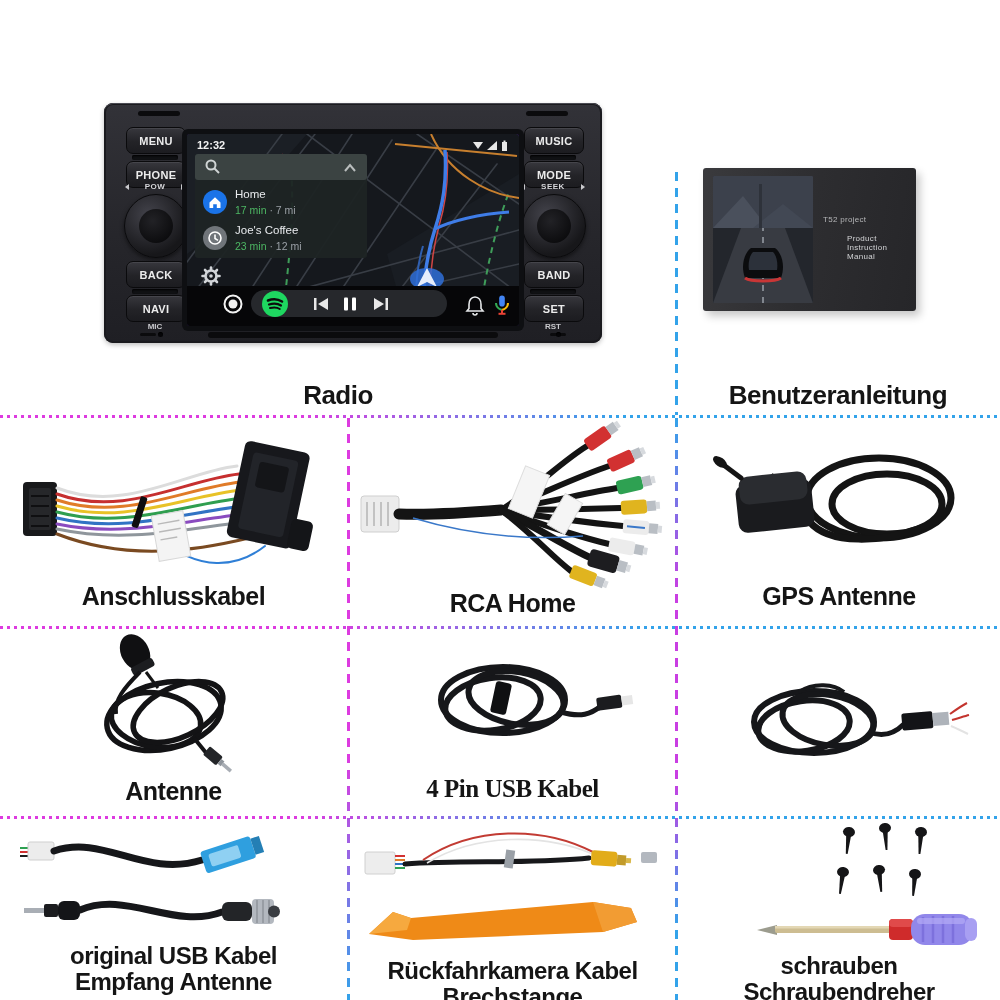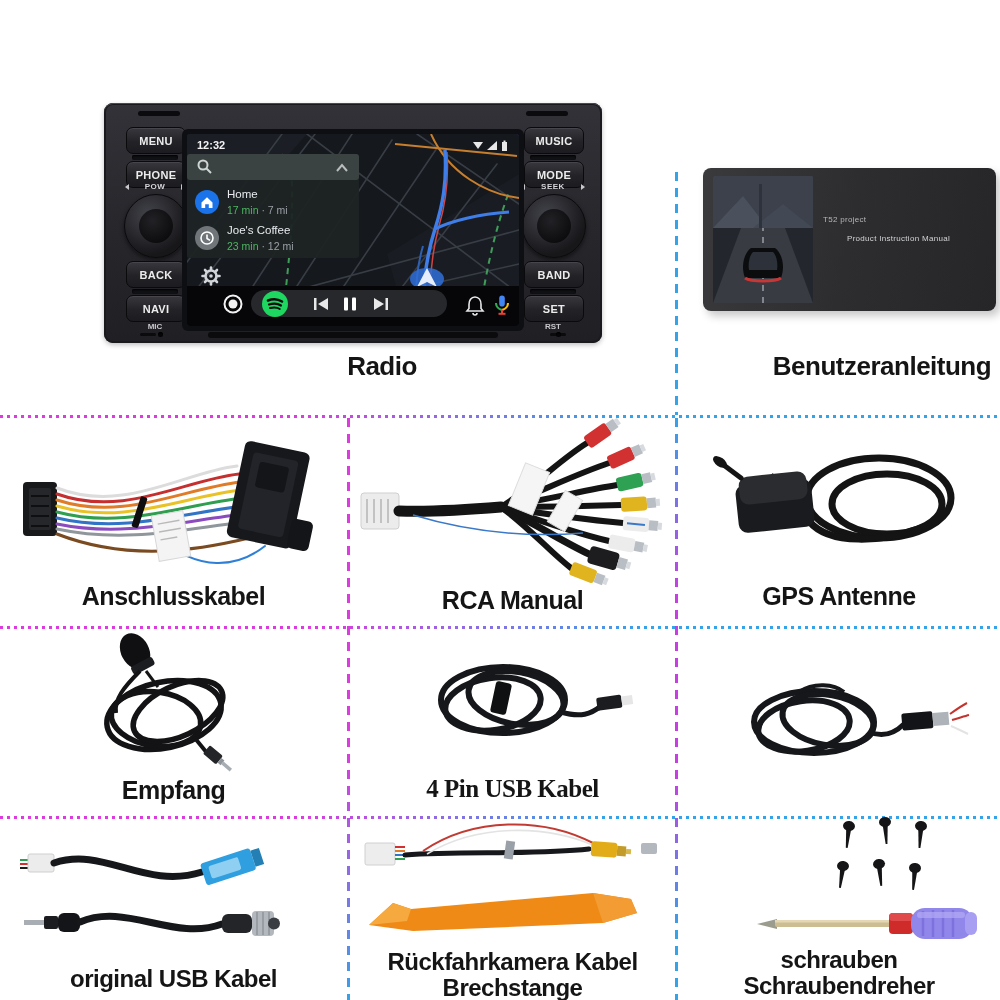--- a/index.html
+++ b/index.html
@@ -22,25 +22,25 @@
     mask:repeating-linear-gradient(180deg,#000 0 9px,transparent 9px 16px);}
   .h1{top:415px;left:0;width:1000px;background:linear-gradient(90deg,#dd3be0 0%,#dd3be0 30%,#33a3ea 62%,#33a3ea 100%);}
   .h2{top:626px;left:0;width:1000px;background:linear-gradient(90deg,#dd3be0 0%,#dd3be0 32%,#33a3ea 65%,#33a3ea 100%);}
   .h3{top:816px;left:0;width:1000px;background:linear-gradient(90deg,#dd3be0 0%,#dd3be0 30%,#33a3ea 60%,#33a3ea 100%);}
   .v0{left:675px;top:172px;height:243px;background:#33a3ea;}
   .v1{left:347px;top:418px;height:582px;background:linear-gradient(180deg,#dd3be0 0%,#dd3be0 58%,#33a3ea 100%);}
   .v2{left:675px;top:418px;height:582px;background:linear-gradient(180deg,#33a3ea 0%,#c93ee2 30%,#c93ee2 62%,#33a3ea 88%);}
 
   
   .item-label{font-size:25px;font-weight:700;color:#151515;letter-spacing:-0.5px;text-align:center;line-height:1.08;}
-  .top-label{position:absolute;top:351px;font-size:26px;font-weight:700;color:#151515;letter-spacing:-0.5px;text-align:center;margin-left:44px;}
+  .top-label{position:absolute;top:380px;font-size:26px;font-weight:700;color:#151515;letter-spacing:-0.5px;text-align:center;}
   .top-label.left{left:0;width:676px;}
   .top-label.right{left:676px;width:324px;}
 
-  .cell{position:absolute;display:flex;flex-direction:column;align-items:center;justify-content:center;}
+  .cell{position:absolute;display:flex;flex-direction:column;align-items:center;justify-content:flex-start;}
   .cell .art{flex:1;display:flex;align-items:center;justify-content:center;width:100%;}
 
   
   .radio{position:absolute;left:104px;top:103px;width:498px;height:240px;border-radius:9px;
     background:linear-gradient(180deg,#323238,#26262b 55%,#1f1f24);
     box-shadow:inset 0 1px 0 #4a4a52,inset 0 0 0 2px #1a1a1e,0 2px 5px rgba(0,0,0,.25);}
   .slot{position:absolute;background:#0b0b0d;border-radius:3px;}
   .btn{position:absolute;width:58px;height:25px;display:flex;align-items:center;justify-content:center;
     font-size:11px;font-weight:700;color:#ececec;letter-spacing:.3px;border-radius:7px;
     background:linear-gradient(180deg,#37373d,#232327 55%,#1c1c20);
@@ -57,33 +57,33 @@
   .arr-l{border-right:4px solid #c9c9cd;}
   .arr-r{border-left:4px solid #c9c9cd;}
   .port-label{position:absolute;width:58px;text-align:center;font-size:8px;font-weight:700;color:#c9c9cd;}
   .port-dot{position:absolute;width:5px;height:5px;border-radius:50%;background:#060608;box-shadow:inset 0 1px 1px #000;}
 
   .bezel{position:absolute;left:78px;top:26px;width:342px;height:202px;background:#0e0f12;border-radius:6px;}
   .screen{position:absolute;left:5px;top:5px;width:332px;height:192px;background:#4c1d95;border-radius:3px;overflow:hidden;}
   .screen svg.map{position:absolute;left:0;top:0;}
   .clock{position:absolute;left:10px;top:5px;font-size:11px;font-weight:700;color:#f2f2f2;}
   .statusicons{position:absolute;right:8px;top:6px;}
-  .panel{position:absolute;left:0;top:20px;width:172px;height:104px;background:rgba(30,36,36,.95);border-radius:3px;}
+  .panel{position:absolute;left:8px;top:20px;width:172px;height:104px;background:rgba(30,36,36,.95);border-radius:3px;}
   .searchbar{position:absolute;left:0;top:0;width:172px;height:26px;background:#3b4342;border-radius:3px;}
   .dest-row{position:absolute;left:0;width:172px;height:34px;}
   .dest-icon{position:absolute;left:8px;top:5px;width:24px;height:24px;border-radius:50%;}
   .dest-name{position:absolute;left:40px;top:3px;font-size:11.5px;color:#e8eaed;}
   .dest-sub{position:absolute;left:40px;top:19px;font-size:10.5px;}
   .dest-sub .eta{color:#4db663;}
   .dest-sub .dist{color:#9aa0a6;}
   .bottombar{position:absolute;left:0;top:152px;width:332px;height:40px;background:#060608;}
   .pill{position:absolute;left:64px;top:4px;width:196px;height:27px;border-radius:14px;background:#26282c;}
 
   
-  .manual{position:absolute;left:703px;top:168px;width:293px;height:143px;border-radius:8px;
+  .manual{position:absolute;left:703px;top:168px;width:213px;height:143px;border-radius:3px;
     background:linear-gradient(100deg,#3a3a3d 0%,#2d2d30 50%,#262629 100%);
     box-shadow:4px 5px 9px rgba(0,0,0,.22);}
   .manual .photo{position:absolute;left:10px;top:8px;width:100px;height:127px;overflow:hidden;border-radius:1px;}
   .manual .t1{position:absolute;left:120px;top:47px;font-size:8px;color:#b5b6b8;letter-spacing:.3px;}
   .manual .t2{position:absolute;left:120px;top:66px;font-size:8px;color:#d2d3d5;letter-spacing:.3px;margin-left:24px;}
 </style>
 </head>
 <body>
 
 <div id="app">
@@ -397,21 +397,21 @@
             <rect x="35" y="-3.5" width="4" height="7" fill="#d7dade"></rect>
           </g>
         <g transform="rotate(22 176 74)">
             <rect x="163" y="51" width="26" height="46" fill="#f5f5f5" stroke="#dddddd"></rect>
           </g>
         <g transform="rotate(30 212 96)">
             <rect x="202" y="78" width="20" height="36" fill="#f5f5f5" stroke="#dddddd"></rect>
           </g>
       </svg>
     </div>
-    <div class="item-label" style="padding-bottom:16px;">RCA Manual</div>
+    <div class="item-label" style="padding-bottom:16px;">RCA Home</div>
   </div>
 
   <div class="cell" style="left:678px;top:418px;width:322px;height:208px;">
     <div class="art">
       <svg width="300" height="150" viewBox="0 0 300 150">
         <g fill="none" stroke="#141414" stroke-width="7">
           <ellipse cx="190" cy="72" rx="72" ry="40"></ellipse>
           <ellipse cx="198" cy="78" rx="55" ry="30"></ellipse>
           <path d="M120,95 C140,120 195,116 232,102"></path>
           <path d="M118,68 C104,60 92,54 82,50" stroke-width="6"></path>
@@ -442,21 +442,21 @@
           <path d="M96,44 C80,60 70,72 72,86" stroke-width="4"></path>
           <path d="M150,110 L163,126" stroke-width="4"></path>
         </g>
         <g transform="rotate(40 170 132)">
           <rect x="158" y="124" width="17" height="11" rx="2" fill="#232528"></rect>
           <rect x="175" y="126.5" width="4" height="6" fill="#8e949b"></rect>
           <rect x="179" y="127.8" width="11" height="3.6" fill="#a8adb4"></rect>
         </g>
       </svg>
     </div>
-    <div class="item-label" style="padding-bottom:14px;">Empfang</div>
+    <div class="item-label" style="padding-bottom:14px;">Antenne</div>
   </div>
 
   <div class="cell" style="left:350px;top:628px;width:325px;height:188px;">
     <div class="art">
       <svg width="260" height="140" viewBox="0 0 260 140">
         <g fill="none" stroke="#16171a" stroke-width="6">
           <ellipse cx="120" cy="68" rx="62" ry="33"></ellipse>
           <ellipse cx="110" cy="72" rx="48" ry="26" transform="rotate(-8 110 72)"></ellipse>
           <ellipse cx="133" cy="66" rx="48" ry="26" transform="rotate(10 133 66)"></ellipse>
           <path d="M178,80 C198,86 208,82 218,74" stroke-width="5"></path>
@@ -518,20 +518,21 @@
         <g stroke="#8f949b" stroke-width="1.5">
             <line x1="243" y1="82" x2="243" y2="105"></line>
             <line x1="249" y1="82" x2="249" y2="105"></line>
             <line x1="255" y1="82" x2="255" y2="105"></line>
           </g>
         <circle cx="260" cy="93.5" r="6" fill="#3a3d42"></circle>
       </svg>
     </div>
     <div style="padding-bottom:8px;">
       <div class="item-label" style="font-size:24px;">original USB Kabel</div>
+      <div class="item-label" style="font-size:24px;">Empfang Antenne</div>
     </div>
   </div>
 
   <div class="cell" style="left:350px;top:818px;width:325px;height:182px;">
     <div class="art">
       <svg width="320" height="140" viewBox="0 0 320 140">
         <rect x="12" y="34" width="30" height="22" rx="2" fill="#ededed" stroke="#d0d0d0"></rect>
         <g stroke-width="2">
             <line x1="42" y1="38" x2="52" y2="38" stroke="#d23131"></line>
             <line x1="42" y1="42" x2="52" y2="42" stroke="#e07b28"></line>

